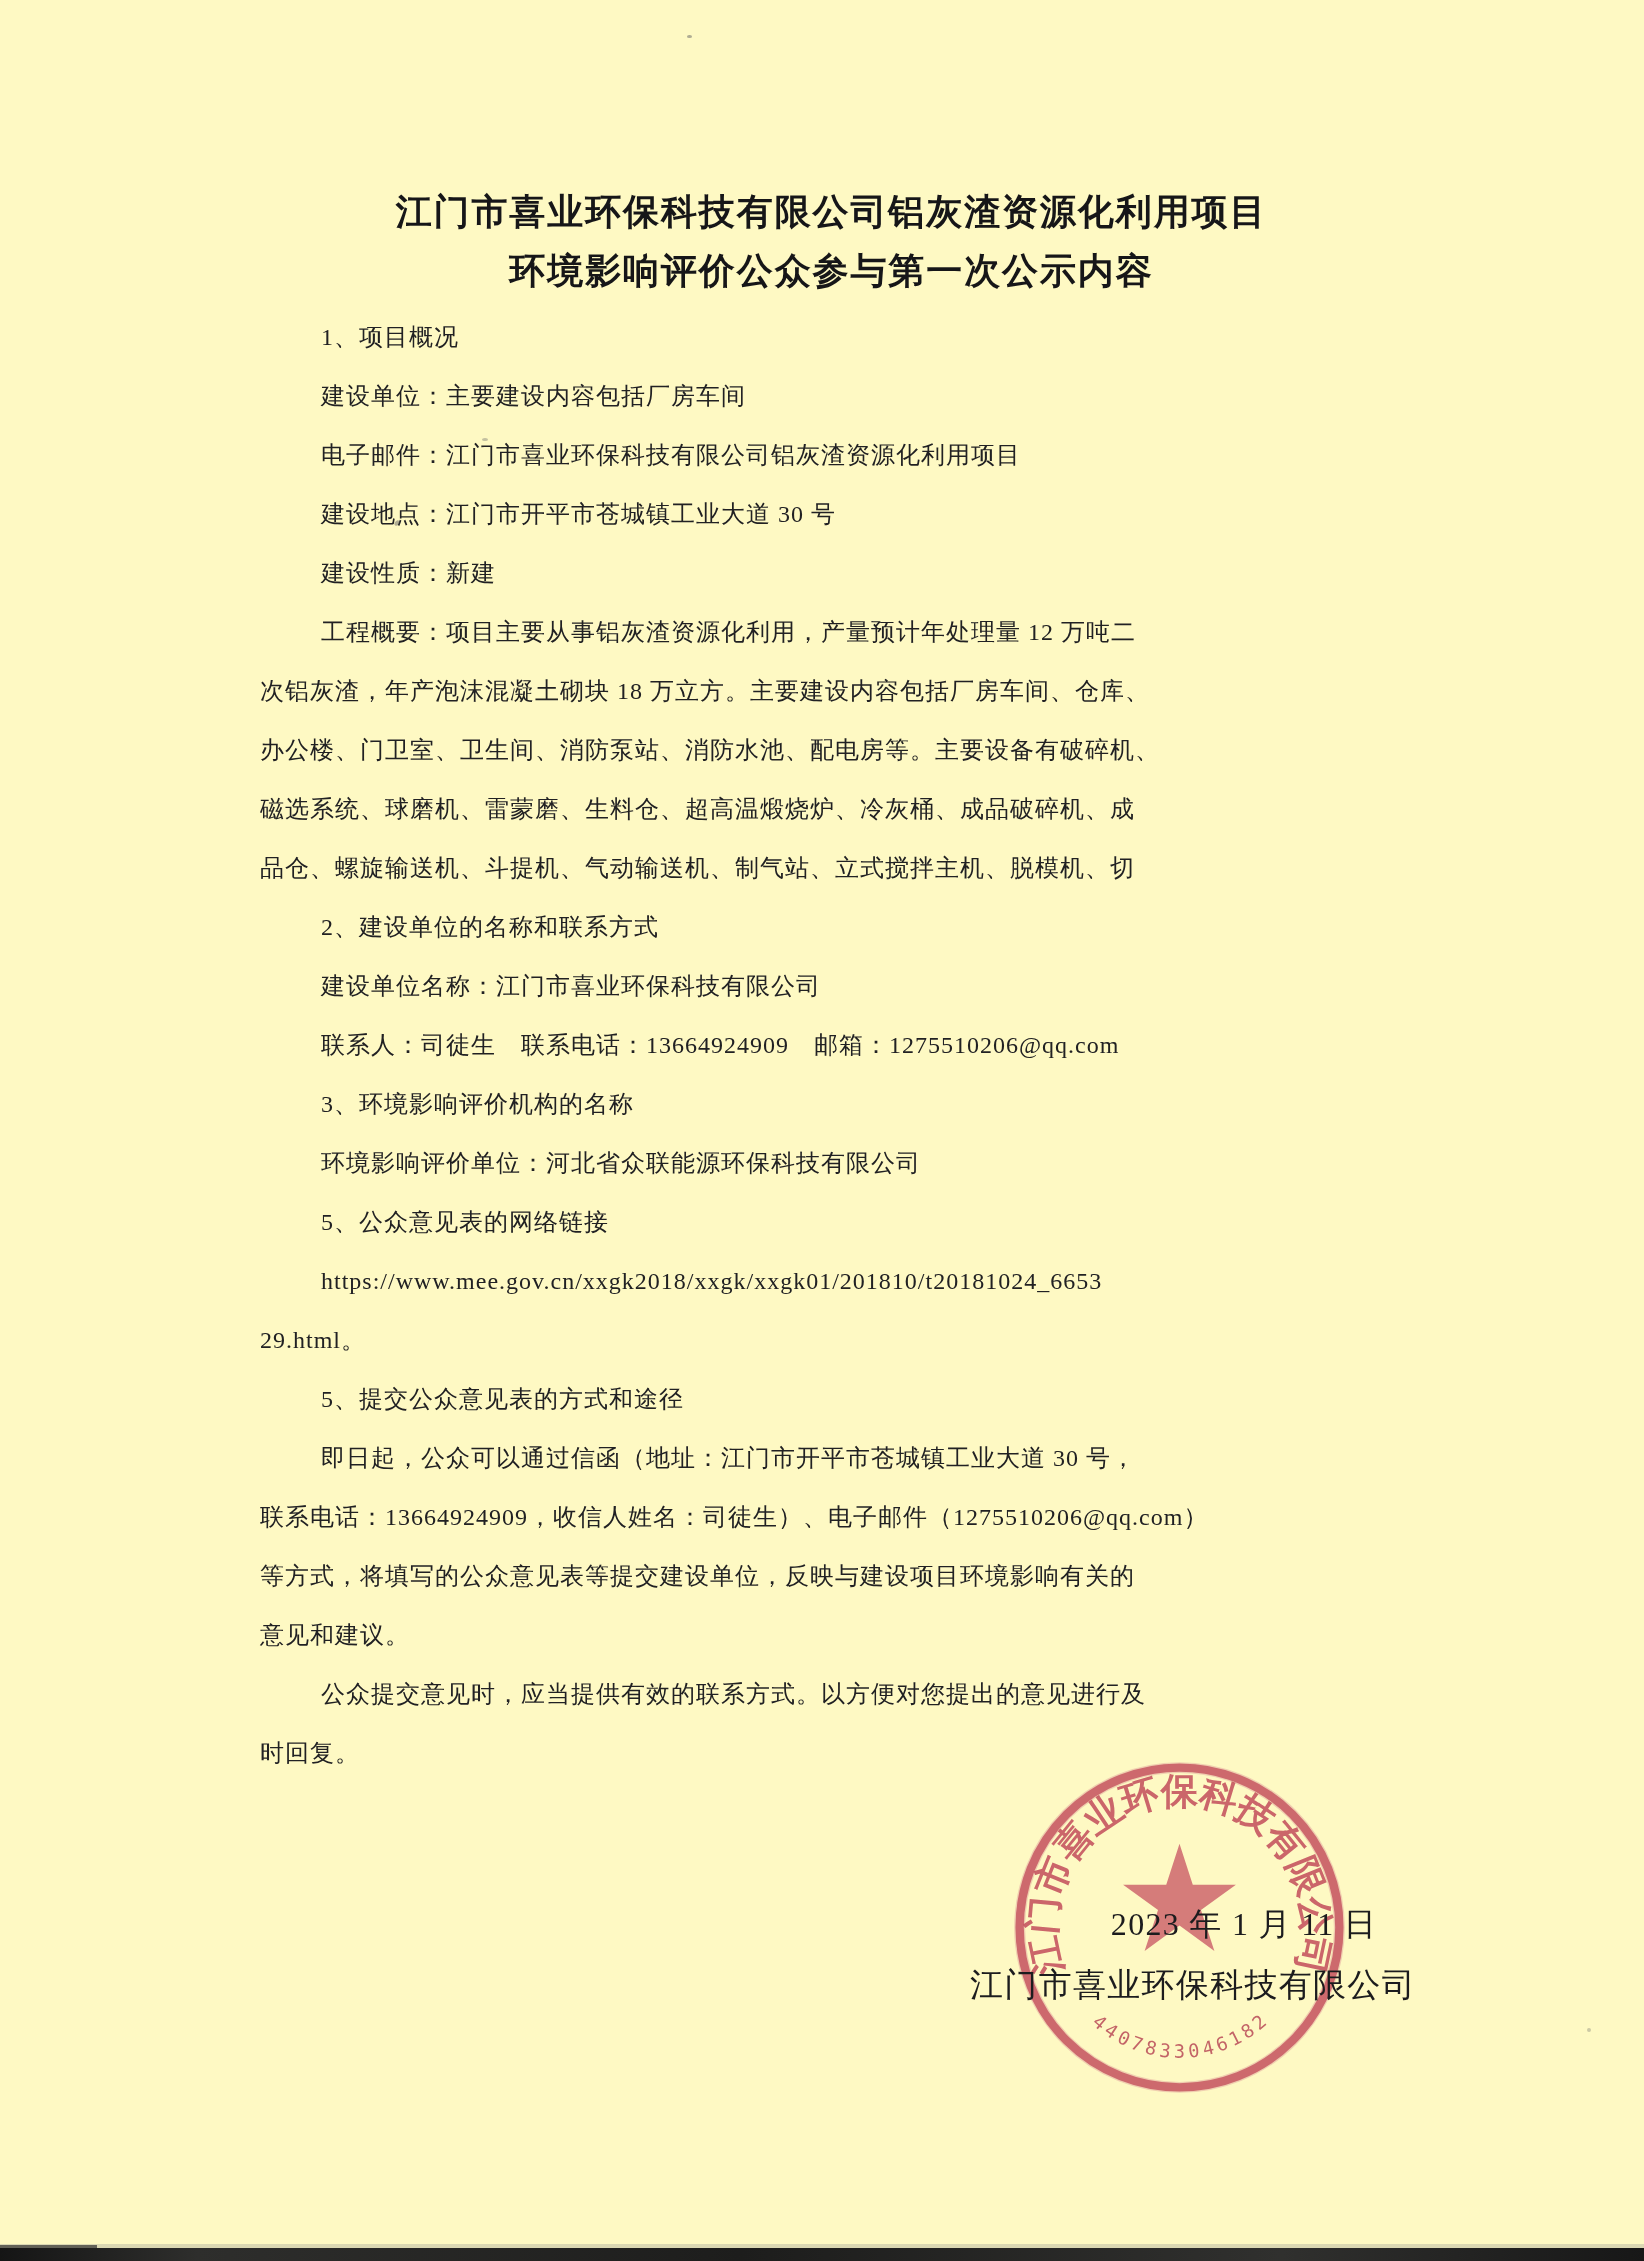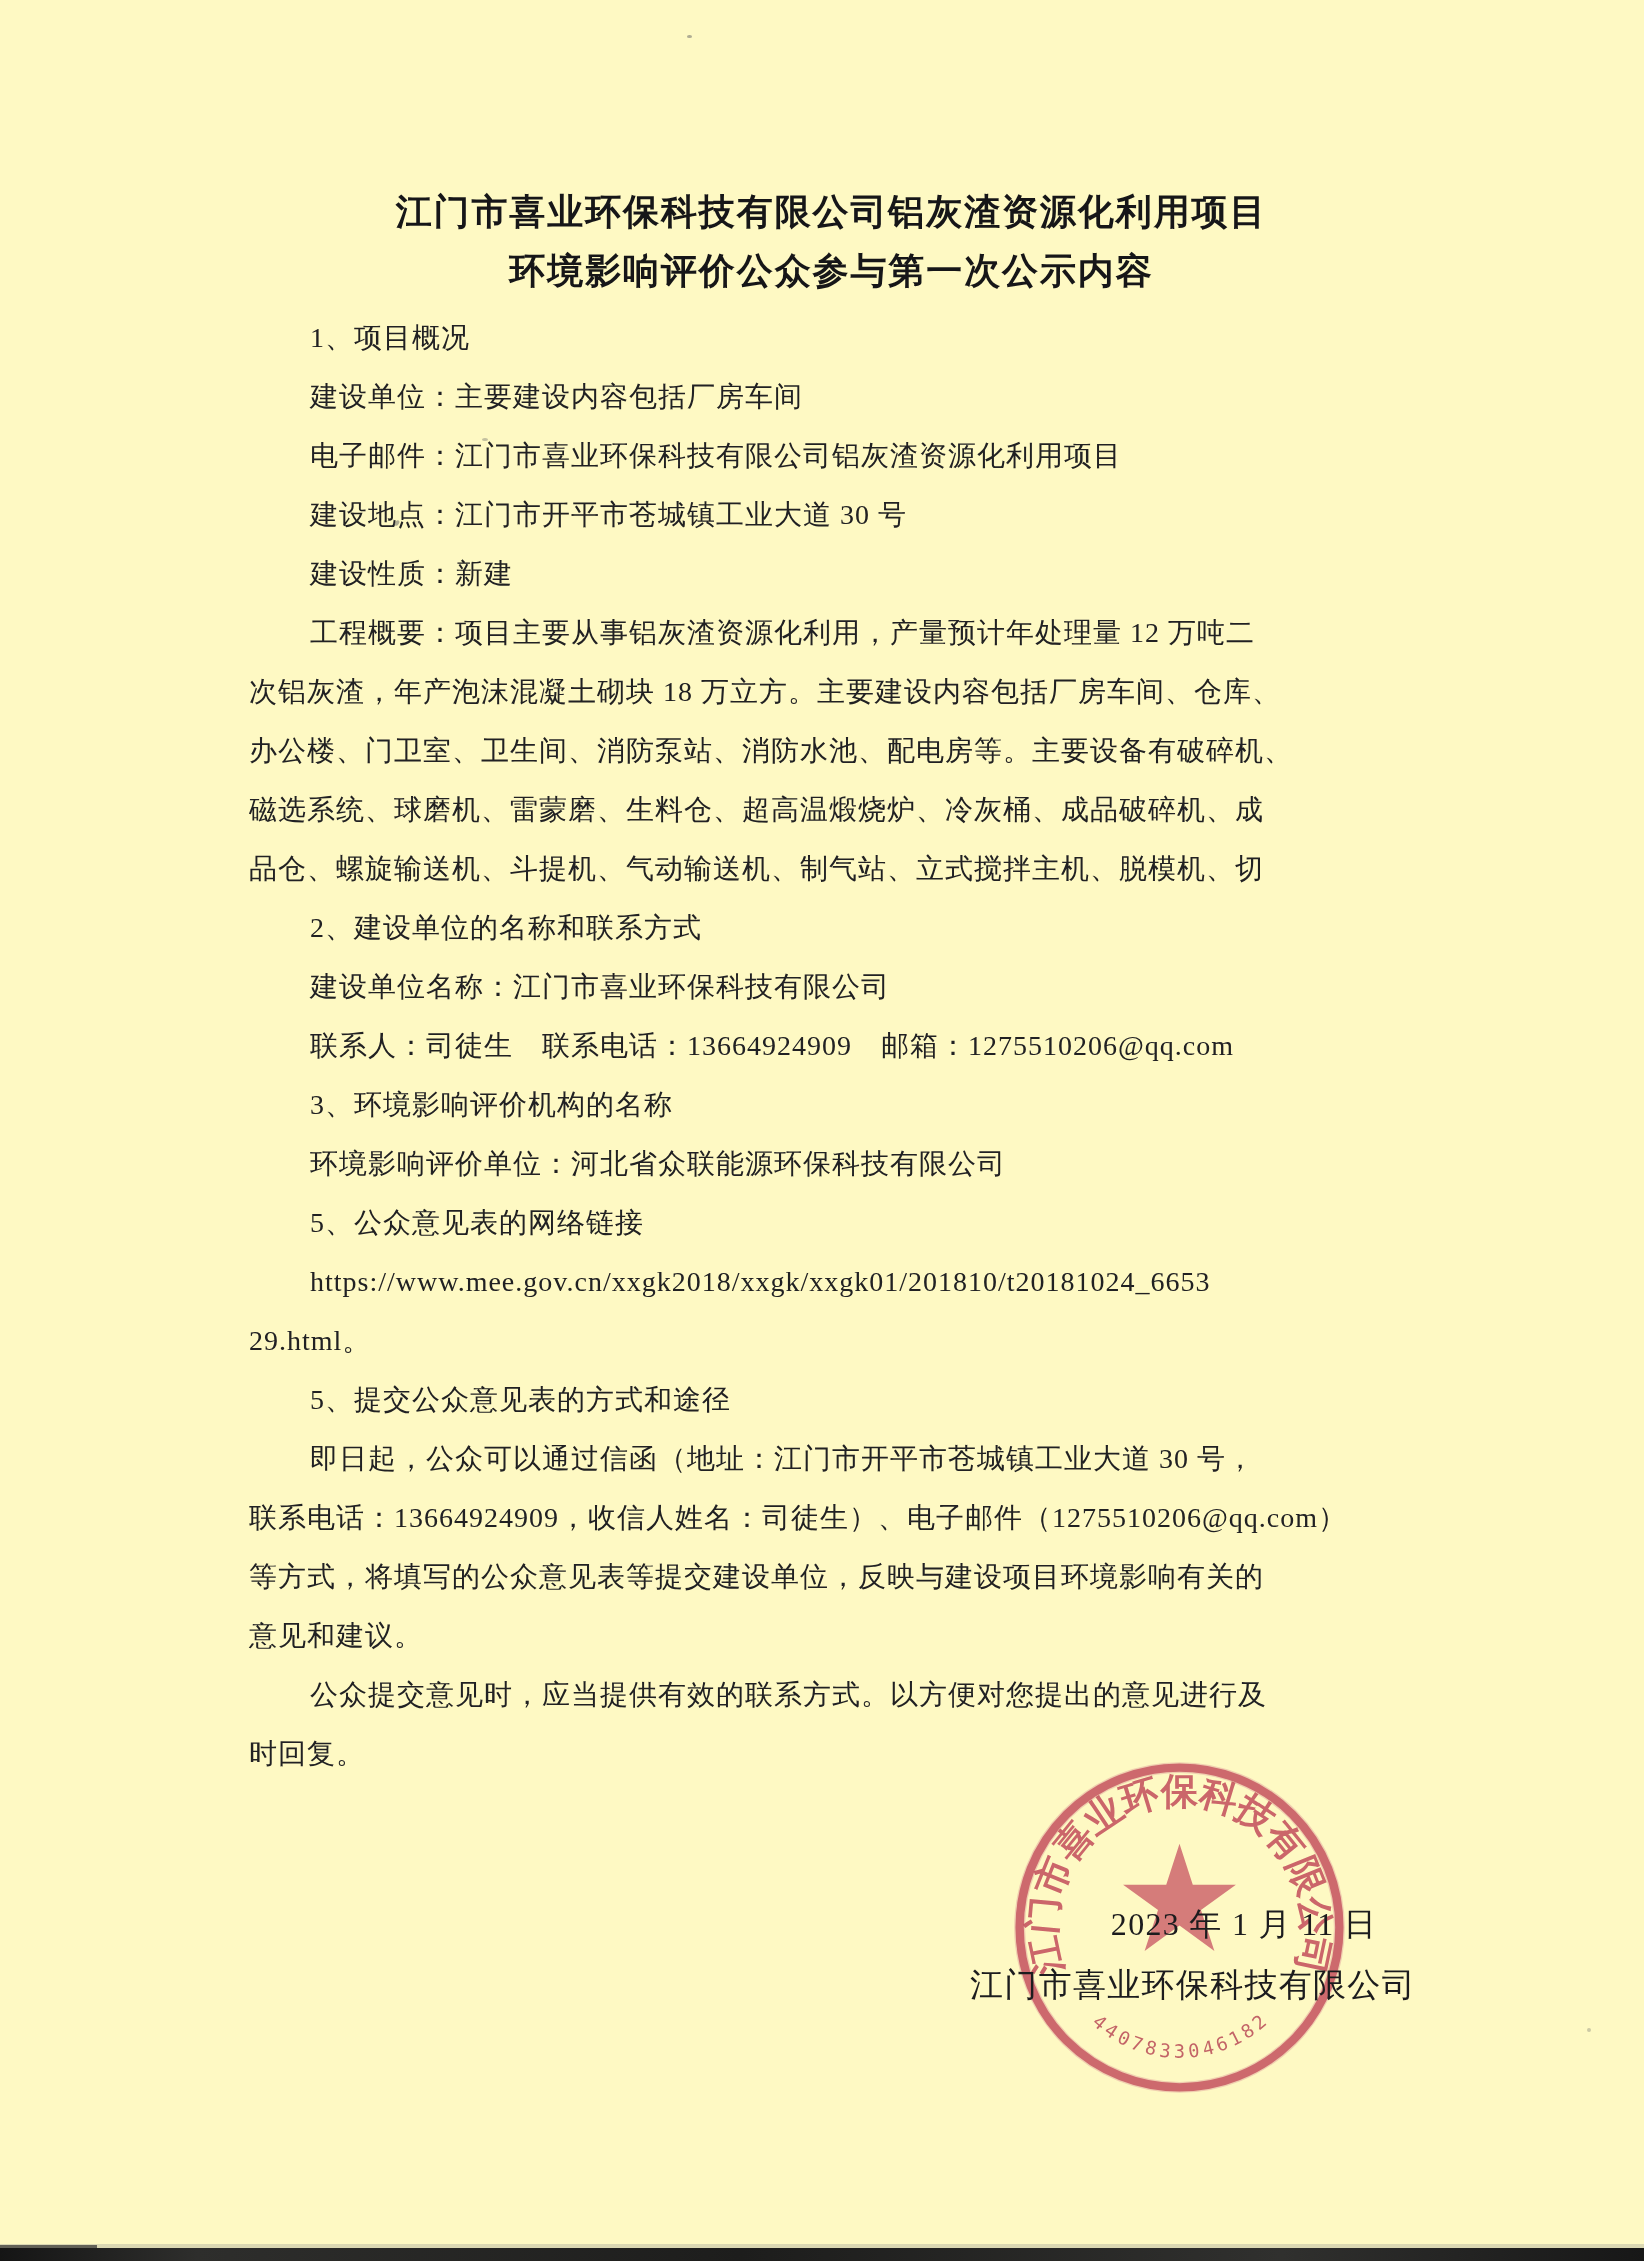--- a/index.html
+++ b/index.html
@@ -9,22 +9,22 @@
     font-family:"Liberation Serif", serif; color:#1e1e20;
   }
   .title-block {
     position:absolute; top:182px; left:106px; width:1451px;
     text-align:center;
     font-family:"Liberation Sans", sans-serif;
     font-weight:bold; font-size:36px; line-height:59px; letter-spacing:1.9px;
     color:#161618;
   }
   .body-block {
-    position:absolute; top:308px; left:249px; width:1299px;
-    font-size:28px; line-height:59px; letter-spacing:1px;
+    position:absolute; top:308px; left:260px; width:1299px;
+    font-size:24px; line-height:59px; letter-spacing:1px;
     color:#212123;
   }
   .body-block .line { height:59px; white-space:nowrap; }
   .body-block .line.indent { padding-left:61px; }
   .sig-date {
     position:absolute; top:1903px; left:1244px; transform:translateX(-50%);
     font-size:32px; letter-spacing:1.3px; white-space:nowrap; z-index:3; color:#1c1c1e;
   }
   .sig-company {
     position:absolute; top:1963px; left:1193px; transform:translateX(-50%);

